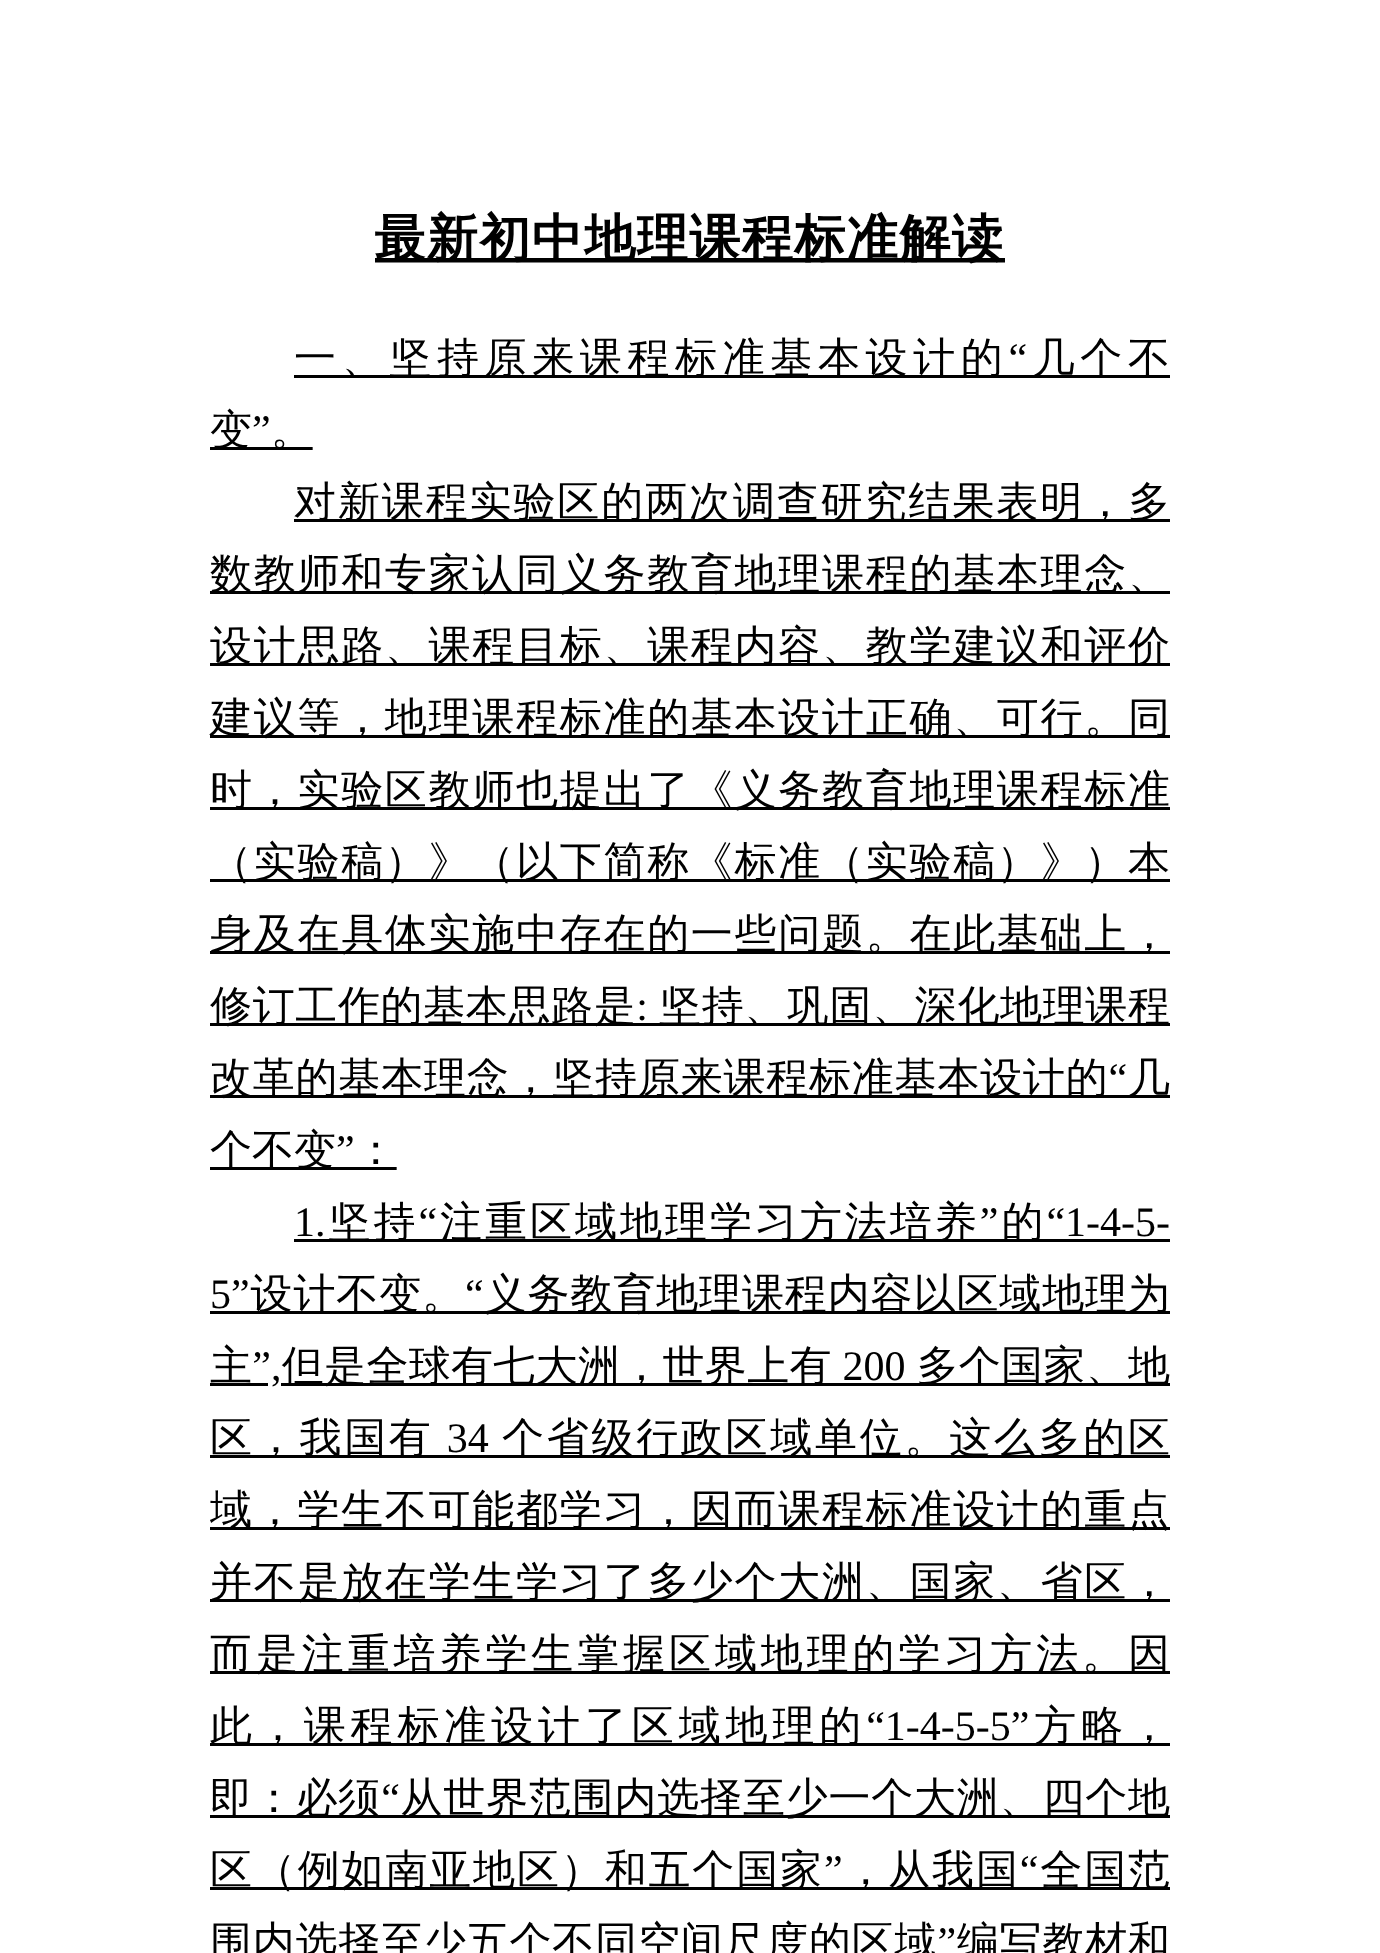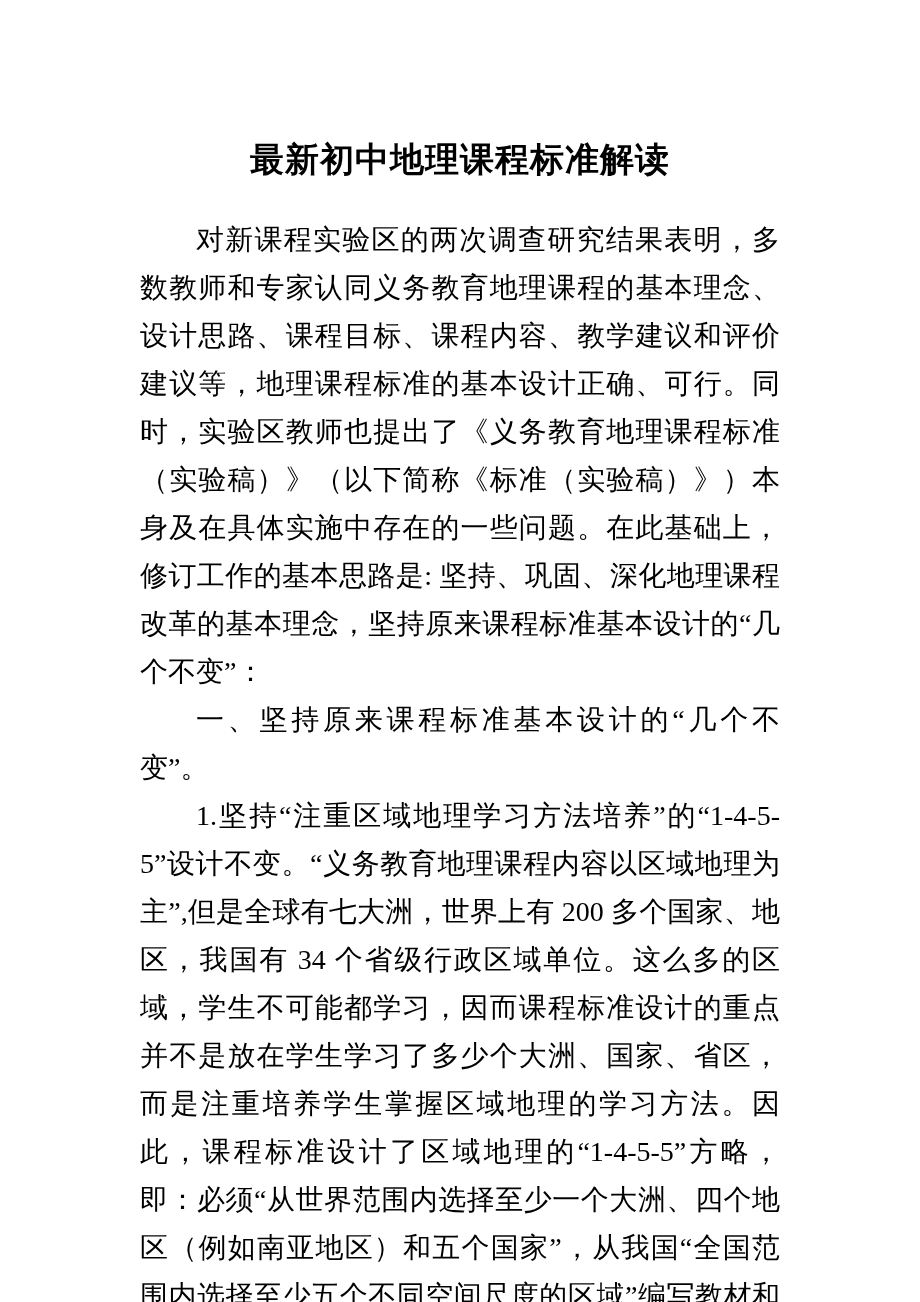--- a/index.html
+++ b/index.html
@@ -8,20 +8,21 @@
     background: #ffffff;
   }
   .page {
     position: relative;
     width: 920px;
     height: 1302px;
     background: #ffffff;
     overflow: hidden;
     font-family: "Liberation Serif", "DejaVu Serif", serif;
     color: #000000;
+    text-decoration: underline;
   }
   .doc-title {
     margin: 136px 140px 0 140px;
     font-size: 34px;
     font-weight: bold;
     line-height: 48px;
     text-align: center;
     letter-spacing: 1px;
     white-space: nowrap;
   }
@@ -38,17 +39,17 @@
     text-indent: 2em;
   }
 </style>
 </head>
 <body>
 
 <div class="page">
   <h1 class="doc-title">最新初中地理课程标准解读</h1>
 
   <div class="doc-body">
+    <p>一、坚持原来课程标准基本设计的“几个不变”。</p>
     <p>对新课程实验区的两次调查研究结果表明，多数教师和专家认同义务教育地理课程的基本理念、设计思路、课程目标、课程内容、教学建议和评价建议等，地理课程标准的基本设计正确、可行。同时，实验区教师也提出了《义务教育地理课程标准（实验稿）》（以下简称《标准（实验稿）》）本身及在具体实施中存在的一些问题。在此基础上，修订工作的基本思路是: 坚持、巩固、深化地理课程改革的基本理念，坚持原来课程标准基本设计的“几个不变”：</p>
-    <p>一、坚持原来课程标准基本设计的“几个不变”。</p>
     <p>1.坚持“注重区域地理学习方法培养”的“1-4-5-5”设计不变。“义务教育地理课程内容以区域地理为主”,但是全球有七大洲，世界上有 200 多个国家、地区，我国有 34 个省级行政区域单位。这么多的区域，学生不可能都学习，因而课程标准设计的重点并不是放在学生学习了多少个大洲、国家、省区，而是注重培养学生掌握区域地理的学习方法。因此，课程标准设计了区域地理的“1-4-5-5”方略，即：必须“从世界范围内选择至少一个大洲、四个地区（例如南亚地区）和五个国家”，从我国“全国范围内选择至少五个不同空间尺度的区域”编写教材和组织教学，“初步掌</p>
   </div>
 </div>
 
 </body></html>

